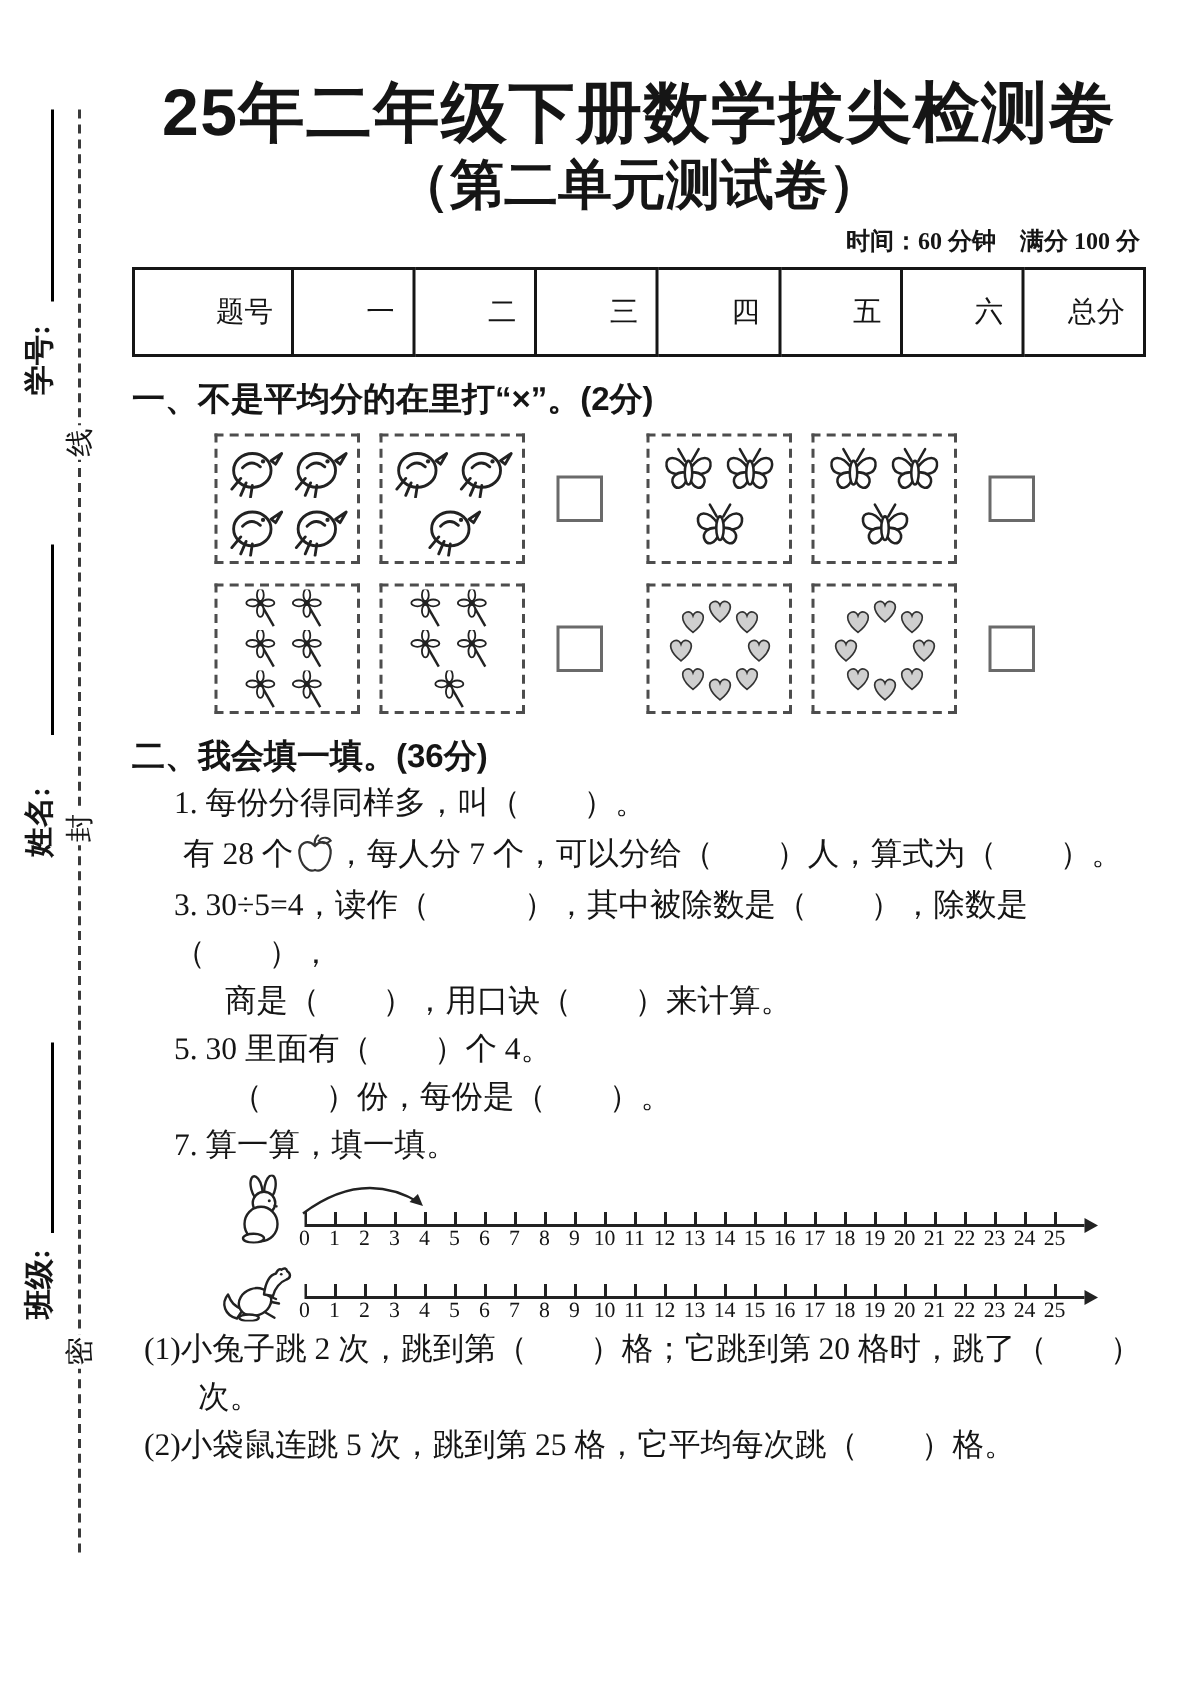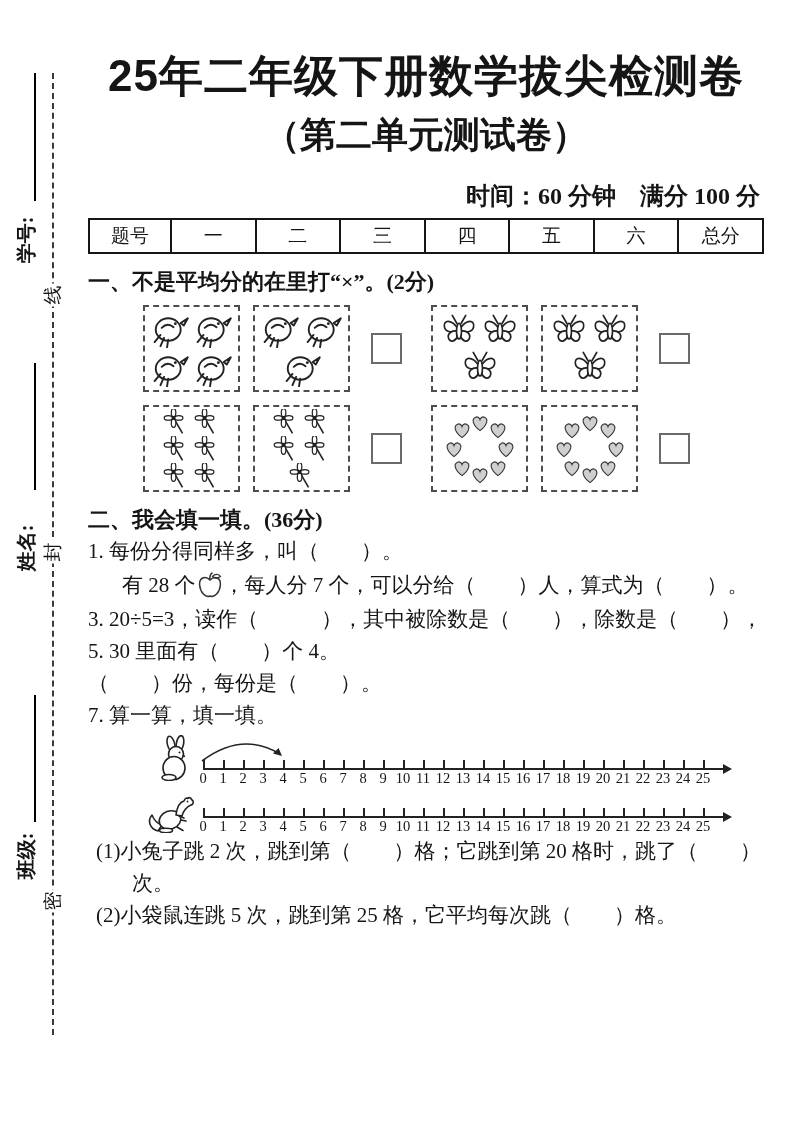--- a/index.html
+++ b/index.html
@@ -18,28 +18,28 @@
   .lab-class{left:26px;top:856px;}
   .seal-char{position:absolute;font-size:19px;background:#fff;padding:1px 2px;
              transform:translate(-50%,-50%) rotate(-90deg);}
   .ch-line{left:53px;top:295px;}
   .ch-seal{left:53px;top:552px;}
   .ch-secret{left:53px;top:901px;}
   
   .content{position:absolute;left:88px;top:0;width:676px;}
   .title{margin:52px 0 0 0;text-align:center;font-family:"Liberation Sans","DejaVu Sans",sans-serif;
          font-weight:bold;font-size:44px;line-height:1.08;letter-spacing:1px;}
-  .subtitle{margin:18px 0 0 0;text-align:center;font-family:Liberation Mono, monospace;
+  .subtitle{margin:4px 0 0 0;text-align:center;font-family:Liberation Serif, serif;
          font-weight:bold;font-size:36px;line-height:1.1;}
-  .meta{margin:23px 4px 6px 0;text-align:right;font-weight:bold;font-size:24px;}
+  .meta{margin:8px 4px 6px 0;text-align:right;font-weight:bold;font-size:16px;}
   table.score{border-collapse:collapse;width:676px;table-layout:fixed;}
-  table.score td{border:2px solid #161616;height:32px;text-align:center;font-size:19px;padding:0;}
+  table.score td{border:2px solid #161616;height:32px;text-align:right;font-size:19px;padding:12px;}
   table.score td:first-child{width:80px;}
   
-  .sec-head{margin:13px 0 0 0;font-family:Liberation Serif, serif;
+  .sec-head{margin:13px 0 0 0;font-family:Liberation Sans, sans-serif;
             font-weight:bold;font-size:22px;}
   .sec1-grid{margin:8px 0 0 55px;display:grid;grid-template-columns:auto auto;
              column-gap:29px;row-gap:13px;justify-content:start;}
   .group{display:flex;}
   .dbox{width:97px;height:87px;box-sizing:border-box;border:2px dashed #4d4d4d;margin-right:13px;
         display:flex;flex-wrap:wrap;justify-content:center;align-content:center;
         gap:1px 5px;padding:3px;}
   .dbox-ring{flex-wrap:nowrap;align-items:center;}
   .ans{width:31px;height:31px;box-sizing:border-box;border:2.5px solid #6a6a6a;
        align-self:center;margin-left:8px;background:#fff;}
@@ -51,25 +51,25 @@
   .ring svg:nth-of-type(1){left:calc(50% + 0px - 11px); top:calc(50% - 26px - 11px);}
   .ring svg:nth-of-type(2){left:calc(50% + 18px - 11px);top:calc(50% - 19px - 11px);}
   .ring svg:nth-of-type(3){left:calc(50% + 26px - 11px);top:calc(50% + 0px - 11px);}
   .ring svg:nth-of-type(4){left:calc(50% + 18px - 11px);top:calc(50% + 19px - 11px);}
   .ring svg:nth-of-type(5){left:calc(50% + 0px - 11px); top:calc(50% + 26px - 11px);}
   .ring svg:nth-of-type(6){left:calc(50% - 18px - 11px);top:calc(50% + 19px - 11px);}
   .ring svg:nth-of-type(7){left:calc(50% - 26px - 11px);top:calc(50% + 0px - 11px);}
   .ring svg:nth-of-type(8){left:calc(50% - 18px - 11px);top:calc(50% - 19px - 11px);}
   
   .qline{font-size:21px;line-height:32px;}
-  .ind-q{}
+  .ind-q{margin-left:28px;}
   .ind-q2l2{margin-left:34px;line-height:36px;}
   .ind-q2l1{line-height:36px;}
   .ind-q3l2{margin-left:62px;}
-  .ind-q6l2{}
+  .ind-q6l2{margin-left:66px;}
   .ind-sub{margin-left:8px;}
   .ind-subcont{margin-left:44px;}
   .apple{width:26px;height:30px;vertical-align:-9px;margin:0 1px;}
   
   .jr{display:flex;align-items:flex-end;}
   .jr-rabbit{margin-left:68px;margin-top:4px;}
   .jr-kanga{margin-left:58px;margin-top:6px;}
   .animal-rabbit{width:44px;height:46px;margin-right:3px;margin-bottom:6px;flex:0 0 auto;}
   .animal-kanga{width:54px;height:40px;margin-right:3px;margin-bottom:2px;flex:0 0 auto;}
   .numline{position:relative;width:545px;flex:0 0 auto;}
@@ -324,21 +324,22 @@
     <div class="qline ind-q">1. 每份分得同样多，叫（　　）。</div>
 
     <div class="qline ind-q2l2">
       <span>有 28 个</span><svg class="apple" viewBox="0 0 26 30">
           <path d="M13 9 C8 4 2 7 2.6 14 C3.3 21.5 8.5 27 13 25 C17.5 27 22.7 21.5 23.4 14 C24 7 18 4 13 9 Z" fill="none" stroke="#333" stroke-width="1.5"></path>
           <path d="M13 9 C12.4 6 13 3.5 15.5 1.6" fill="none" stroke="#333" stroke-width="1.5"></path>
           <path d="M15.5 5.5 C18 2.5 22 3 23.5 5.5 C20.5 7.8 17 7.5 15.5 5.5 Z" fill="none" stroke="#333" stroke-width="1.3"></path>
         </svg><span>，每人分 7 个，可以分给（　　）人，算式为（　　）。</span>
     </div>
 
-    <div class="qline ind-q">3. 20÷5=3，读作（　　　），其中被除数是（　　），除数是（　　），</div>
+    <div class="qline ind-q">3. 30÷5=4，读作（　　　），其中被除数是（　　），除数是（　　），</div>
+    <div class="qline ind-q3l2">商是（　　），用口诀（　　）来计算。</div>
     <div class="qline ind-q">5. 30 里面有（　　）个 4。</div>
     <div class="qline ind-q6l2">（　　）份，每份是（　　）。</div>
     <div class="qline ind-q">7. 算一算，填一填。</div>
 
     <div class="jr jr-rabbit">
       <svg class="animal-rabbit" viewBox="0 0 44 46">
         <g fill="#fff" stroke="#222" stroke-width="1.6" stroke-linejoin="round">
           <ellipse cx="15" cy="9" rx="3.6" ry="8" transform="rotate(-14 15 9)"></ellipse>
           <ellipse cx="24" cy="8.5" rx="3.6" ry="8" transform="rotate(10 24 8.5)"></ellipse>
           <circle cx="20" cy="19" r="7.5"></circle>

